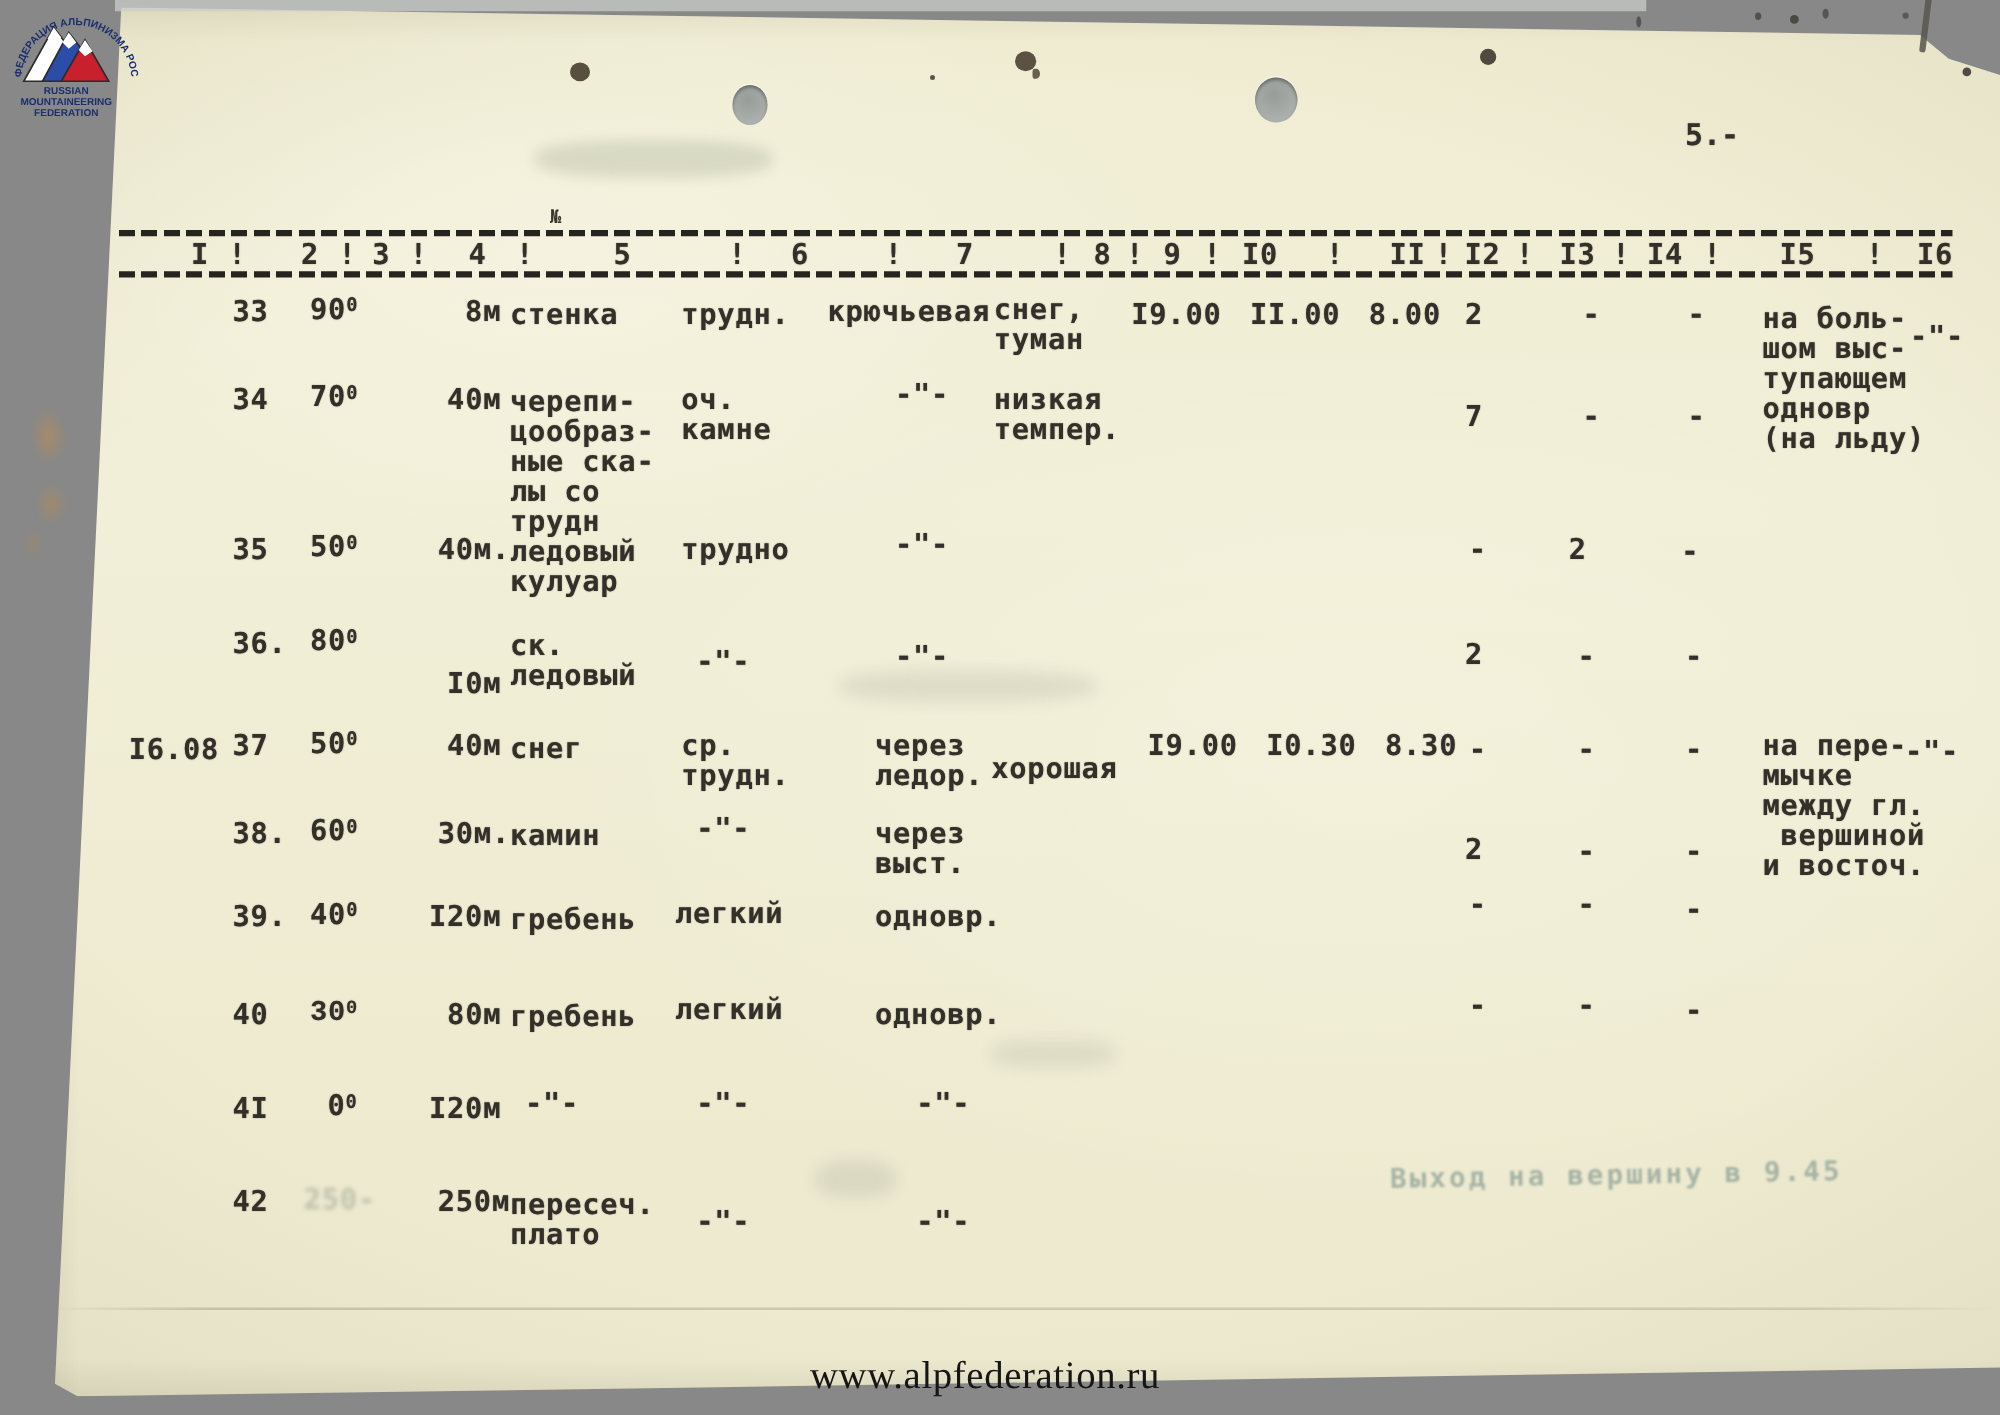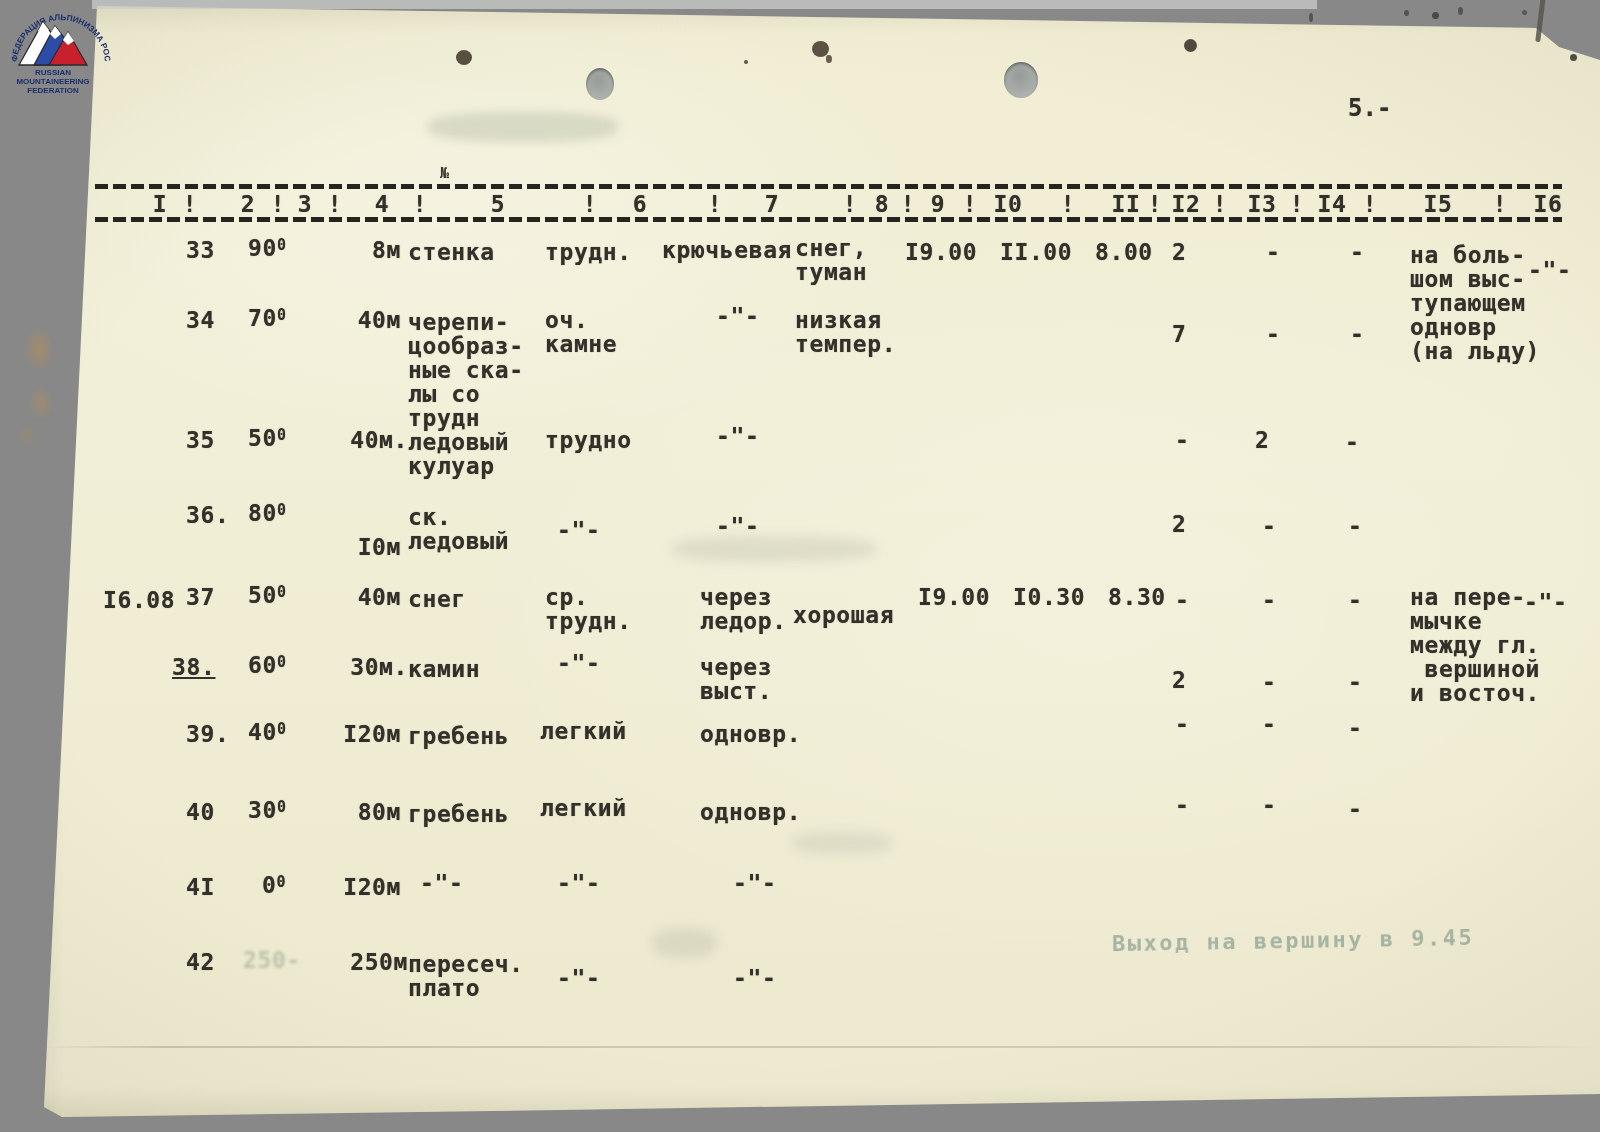--- a/index.html
+++ b/index.html
@@ -249,42 +249,42 @@
       <div class="cell" style="left: 1013px; top: 585px;">I0.30</div>
       <div class="cell" style="left: 1108px; top: 585px;">8.30</div>
       <div class="cell" style="left: 1175px; top: 588px;">-</div>
       <div class="cell" style="left: 1262px; top: 588px;">-</div>
       <div class="cell" style="left: 1348px; top: 588px;">-</div>
       <div class="cell" style="left: 1410px; top: 585px;">на пере-
 мычке
 между гл.
  вершиной</div>
       <div class="cell" style="left: 1524px; top: 590px;">-"-</div>
-      <div class="cell" style="left: 172px; top: 655px; text-decoration: underline;">38.</div>
+      <div class="cell" style="left: 186px; top: 655px;">38.</div>
       <div class="cell" style="left: 248px; top: 653px;">60<sup>0</sup></div>
       <div class="cell" style="right: 1192px; top: 655px;">30м.</div>
       <div class="cell" style="left: 408px; top: 657px;">камин</div>
       <div class="cell" style="left: 557px; top: 651px;">-"-</div>
       <div class="cell" style="left: 700px; top: 655px;">через
 выст.</div>
       <div class="cell" style="left: 1172px; top: 668px;">2</div>
       <div class="cell" style="left: 1262px; top: 670px;">-</div>
       <div class="cell" style="left: 1348px; top: 670px;">-</div>
       <div class="cell" style="left: 1410px; top: 681px;">и восточ.</div>
       <div class="cell" style="left: 186px; top: 722px;">39.</div>
       <div class="cell" style="left: 248px; top: 720px;">40<sup>0</sup></div>
       <div class="cell" style="right: 1199px; top: 722px;">I20м</div>
       <div class="cell" style="left: 408px; top: 724px;">гребень</div>
       <div class="cell" style="left: 540px; top: 719px;">легкий</div>
       <div class="cell" style="left: 700px; top: 722px;">одновр.</div>
       <div class="cell" style="left: 1175px; top: 712px;">-</div>
       <div class="cell" style="left: 1262px; top: 712px;">-</div>
       <div class="cell" style="left: 1348px; top: 716px;">-</div>
       <div class="cell" style="left: 186px; top: 800px;">40</div>
-      <div class="cell" style="left: 248px; top: 798px;">30<sup>0</sup></div>
+      <div class="cell" style="left: 248px; top: 798px; font-family: Liberation Mono, monospace;">30<sup>0</sup></div>
       <div class="cell" style="right: 1199px; top: 800px;">80м</div>
       <div class="cell" style="left: 408px; top: 802px;">гребень</div>
       <div class="cell" style="left: 540px; top: 796px;">легкий</div>
       <div class="cell" style="left: 700px; top: 800px;">одновр.</div>
       <div class="cell" style="left: 1175px; top: 793px;">-</div>
       <div class="cell" style="left: 1262px; top: 793px;">-</div>
       <div class="cell" style="left: 1348px; top: 797px;">-</div>
       <div class="cell" style="left: 186px; top: 875px;">4I</div>
       <div class="cell" style="left: 262px; top: 873px;">0<sup>0</sup></div>
       <div class="cell" style="right: 1199px; top: 875px;">I20м</div>
@@ -295,14 +295,15 @@
       <div class="cell erased" style="left: 243px; top: 948px;">250-</div>
       <div class="cell" style="right: 1192px; top: 950px;">250м</div>
       <div class="cell" style="left: 408px; top: 952px;">пересеч.
 плато</div>
       <div class="cell" style="left: 557px; top: 966px;">-"-</div>
       <div class="cell" style="left: 733px; top: 966px;">-"-</div>
     </div>
 
   <div class="stamp">Выход на вершину в 9.45</div>
 
+  <div class="watermark">www.alpfederation.ru</div>
 
 </div>
 
 </body></html>

